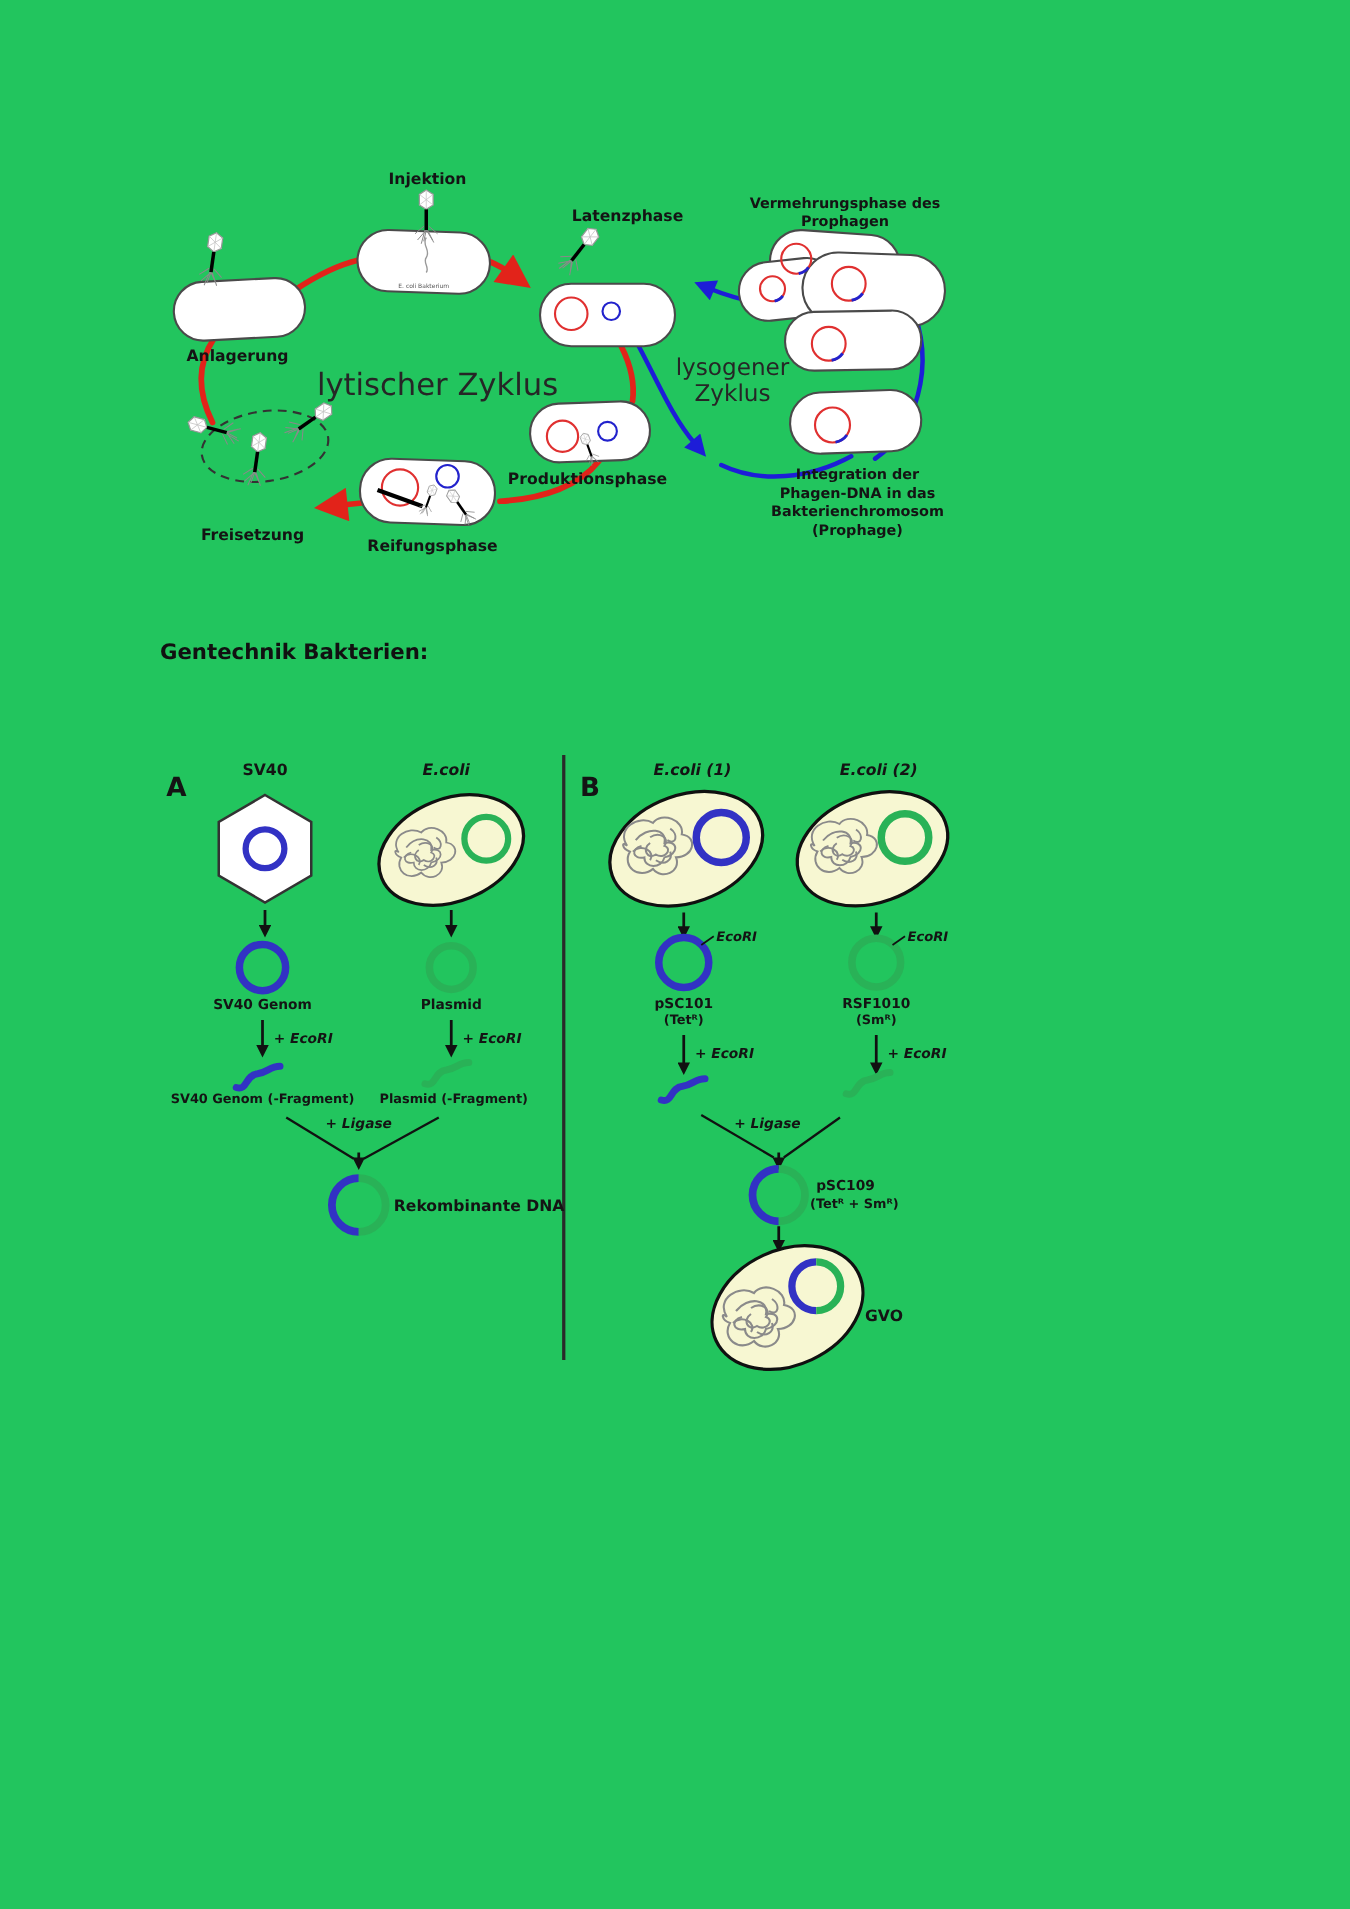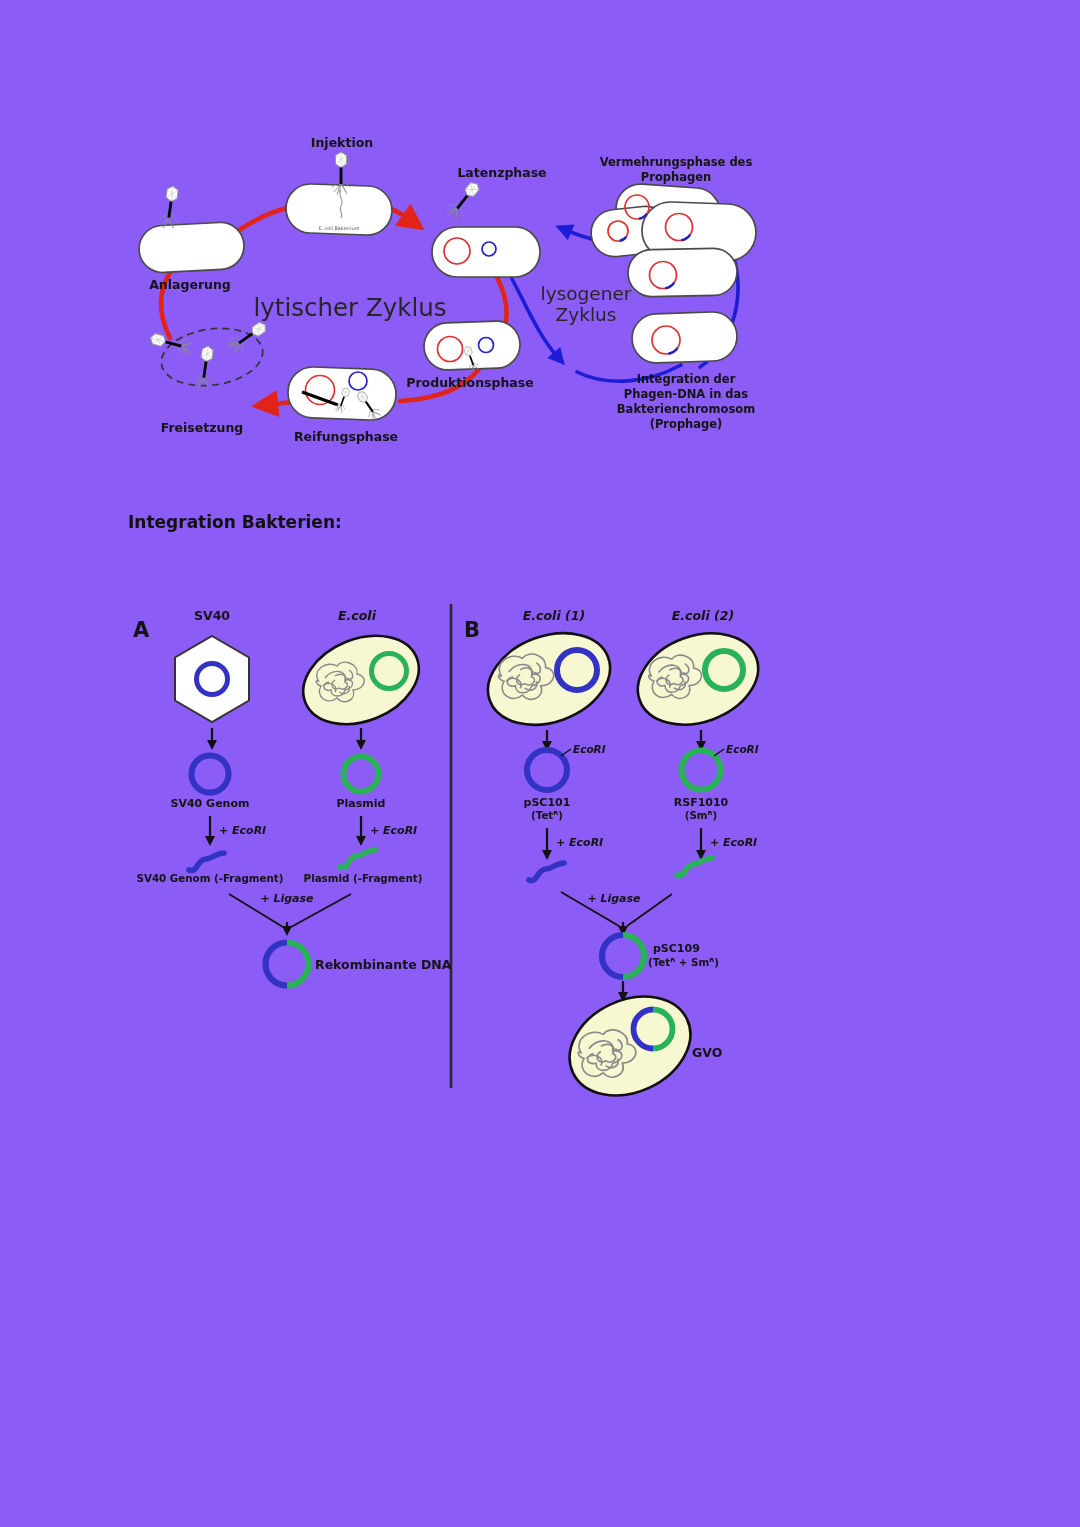--- a/index.html
+++ b/index.html
@@ -1,17 +1,17 @@
 <!DOCTYPE html>
 <html><head>
 <meta charset="utf-8">
 <style>
   html,body{margin:0;padding:0;background:#ffffff;}
   .page{
-    position:relative;width:1080px;height:1527px;background:#8b5cf6;overflow:hidden;
+    position:relative;width:1080px;height:1527px;background:#22c55e;overflow:hidden;
     font-family:"DejaVu Sans",sans-serif;
   }
   .fig{position:absolute;left:0;}
   #fig-top{top:0;}
   #fig-bottom{top:560px;}
   .heading{
     position:absolute;left:128px;top:512px;
     font-size:17px;font-weight:bold;color:#111;
     font-family:"DejaVu Sans",sans-serif;
   }
@@ -133,21 +133,21 @@
     <text class="lbl" x="470" y="387" text-anchor="middle">Produktionsphase</text>
     <text class="lbl-sm" x="686" y="383" text-anchor="middle">Integration der</text>
     <text class="lbl-sm" x="686" y="398" text-anchor="middle">Phagen-DNA in das</text>
     <text class="lbl-sm" x="686" y="413" text-anchor="middle">Bakterienchromosom</text>
     <text class="lbl-sm" x="686" y="428" text-anchor="middle">(Prophage)</text>
     <text class="lbl" x="202" y="432" text-anchor="middle">Freisetzung</text>
     <text class="lbl" x="346" y="441" text-anchor="middle">Reifungsphase</text>
     <text class="tiny" x="339" y="230" text-anchor="middle">E. coli Bakterium</text>
   </svg>
 
-  <div class="heading">Integration Bakterien:</div>
+  <div class="heading">Gentechnik Bakterien:</div>
 
   <svg id="fig-bottom" class="fig" width="1080" height="560" viewBox="0 0 1080 560">
     <defs>
       <marker id="mBlack" viewBox="0 0 10 10" refX="6" refY="5" markerUnits="userSpaceOnUse" markerWidth="11" markerHeight="10" orient="auto">
         <path d="M0,0 L10,5 L0,10 z" fill="#111"></path>
       </marker>
       <g id="tangle" fill="none" stroke="#8a8a8a" stroke-width="1.4">
         <path d="M-22,-2 C-30,-14 -14,-24 -4,-18 C2,-26 18,-20 16,-10 C28,-8 24,6 12,6 C16,16 2,22 -4,14 C-14,22 -26,12 -20,2 C-26,0 -26,-6 -22,-2"></path>
         <path d="M-16,-6 C-8,-16 6,-14 4,-4 C14,-6 14,4 4,6 C2,14 -10,14 -10,6 C-18,8 -20,0 -12,-2"></path>
         <path d="M-6,-8 C0,-12 8,-8 4,-2 C10,0 4,8 -2,4 C-8,8 -12,0 -6,-4"></path>

